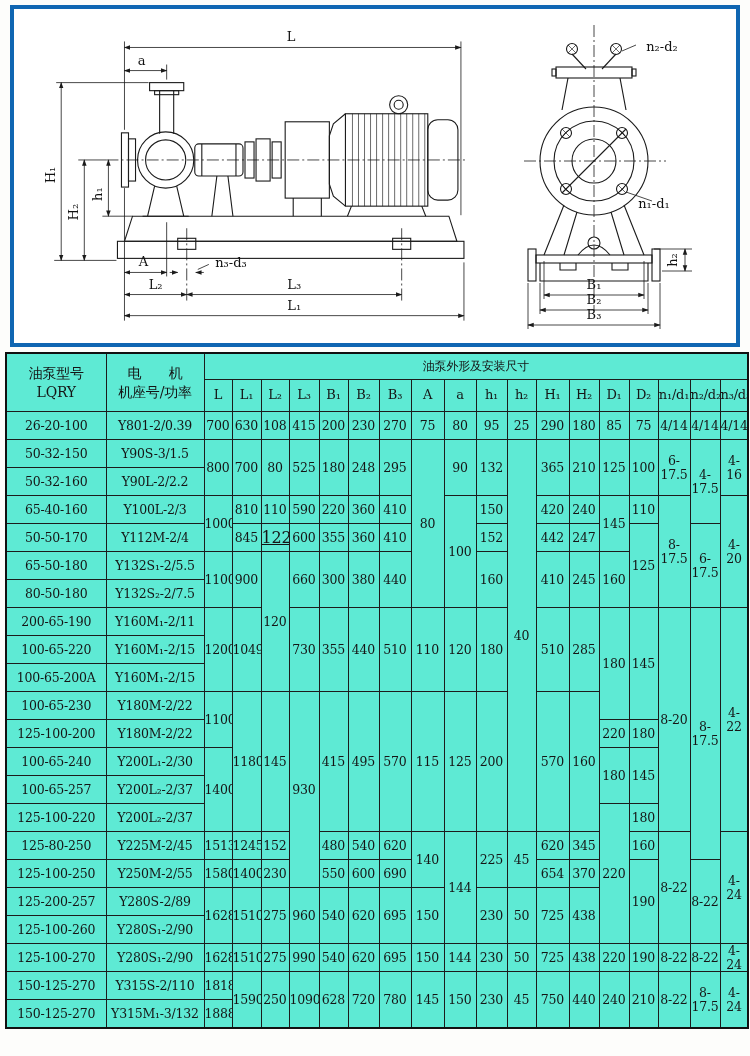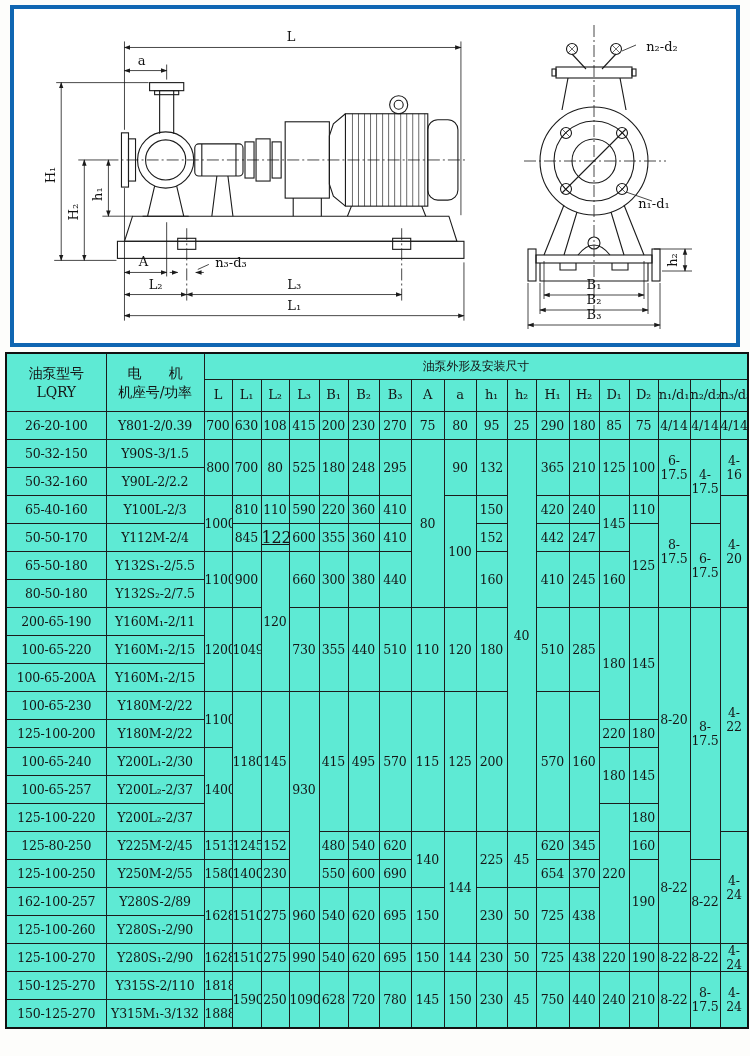--- a/index.html
+++ b/index.html
@@ -424,21 +424,21 @@
           <td>230</td>
           <td>550</td>
           <td>600</td>
           <td>690</td>
           <td>654</td>
           <td>370</td>
           <td rowspan="3">190</td>
           <td rowspan="3">8-22</td>
         </tr>
         <tr>
-          <td class="lcol">162-100-257</td>
+          <td class="lcol">125-200-257</td>
           <td class="lcol">Y280S-2/89</td>
           <td rowspan="2">1628</td>
           <td rowspan="2">1510</td>
           <td rowspan="2">275</td>
           <td rowspan="2">960</td>
           <td rowspan="2">540</td>
           <td rowspan="2">620</td>
           <td rowspan="2">695</td>
           <td rowspan="2">150</td>
           <td rowspan="2">230</td>

